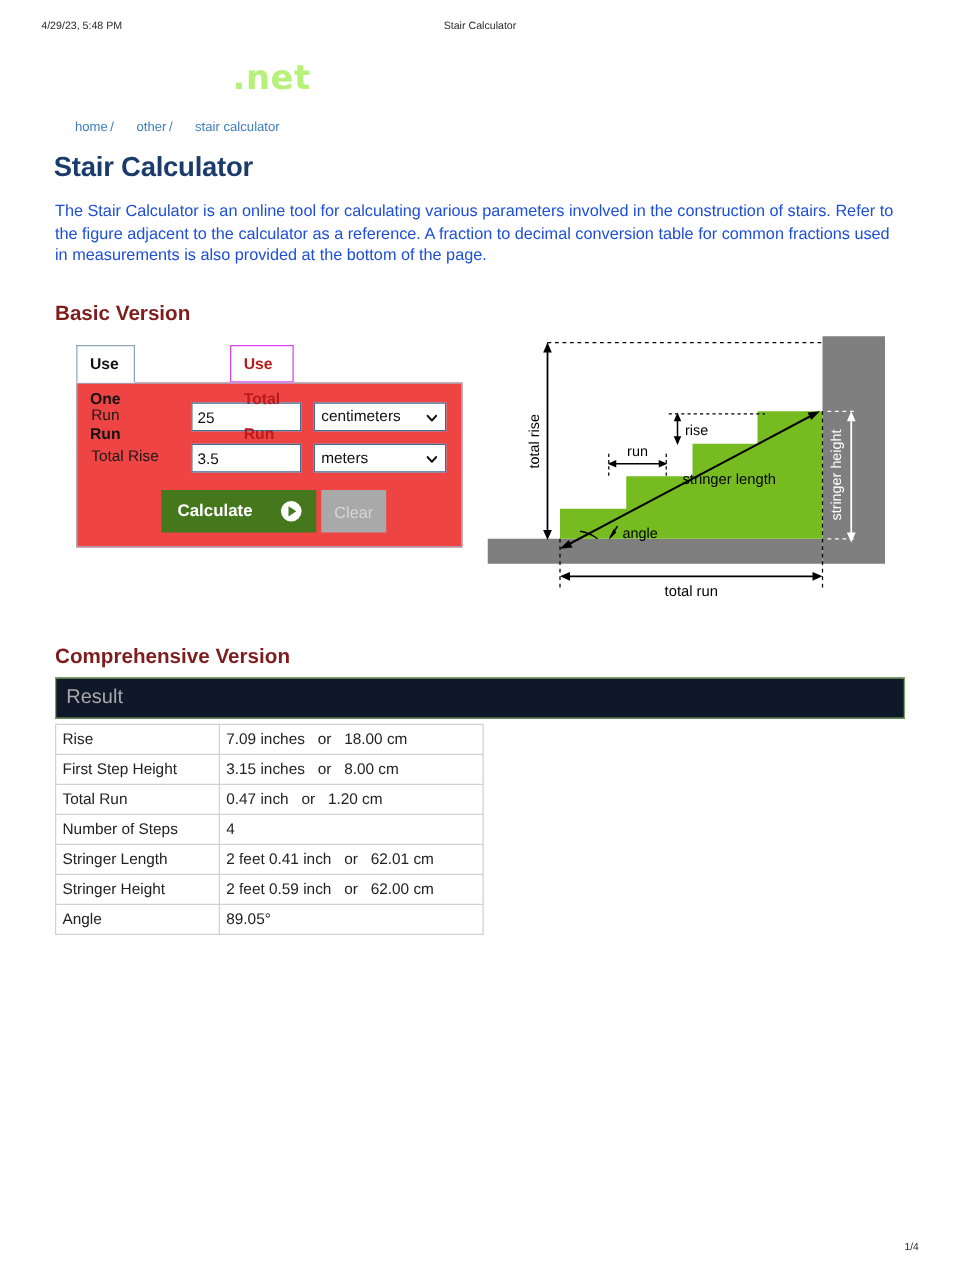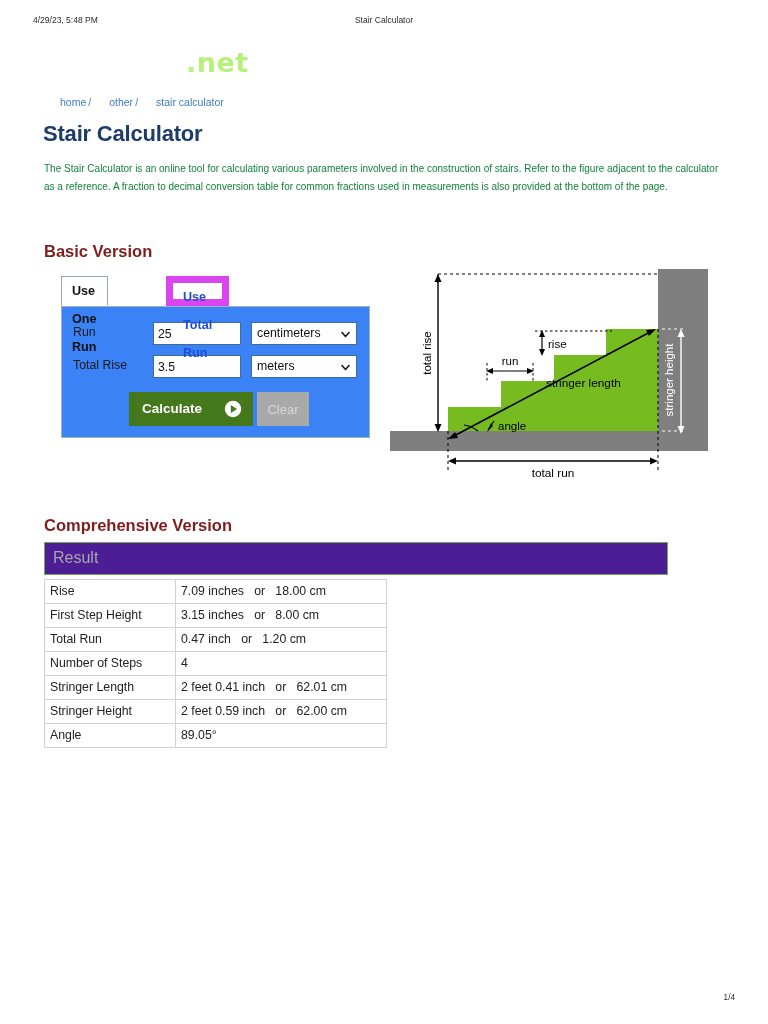--- a/index.html
+++ b/index.html
@@ -82,23 +82,23 @@
     color: #1b3c6b;
     letter-spacing: -0.2px;
   }
 
   
   .intro {
     position: absolute;
     left: 44px;
     top: 160px;
     width: 680px;
-    font-size: 10px;
+    font-size: 13px;
     line-height: 17.5px;
-    color: #15803d;
+    color: #1d4ed8;
   }
 
   
   .h2 {
     position: absolute;
     font-size: 16.5px;
     font-weight: bold;
     color: #7f1d1d;
   }
   .h2.basic { left: 44px; top: 242px; }
@@ -130,34 +130,34 @@
   }
   .tab.active {
     left: 0;
     border: 1px solid #8fa7bd;
     border-bottom: 1px solid #ffffff;
     font-weight: bold;
     color: #111111;
     z-index: 3;
   }
   .tab.inactive {
-    left: 105px;
-    border: 7px solid #d946ef;
-    color: #1d4ed8;
+    left: 123px;
+    border: 1px solid #d946ef;
+    color: #b91c1c;
     font-weight: bold;
     z-index: 2;
   }
   .calc-body {
     position: absolute;
     left: 0;
     top: 30px;
     width: 309px;
     height: 132px;
     border: 1px solid #9fb3c6;
-    background: #3b82f6;
+    background: #ef4444;
     box-sizing: border-box;
   }
   .field-row {
     position: absolute;
     height: 24px;
     left: 11px;
   }
   .field-row.r1 { top: 15px; }
   .field-row.r2 { top: 48px; }
   .field-label {
@@ -266,25 +266,25 @@
     width: 318px;
     height: 215px;
   }
   .diagram svg { display: block; }
 
   
   .result-box {
     position: absolute;
     left: 44px;
     top: 542px;
-    width: 624px;
+    width: 680px;
     height: 33px;
     box-sizing: border-box;
     border: 1px solid #7aa35a;
-    background: #4c1d95;
+    background: #0f172a;
   }
   .result-box .placeholder {
     position: absolute;
     left: 8px;
     top: 6px;
     font-size: 16px;
     color: #a8a8a8;
   }
 
   

